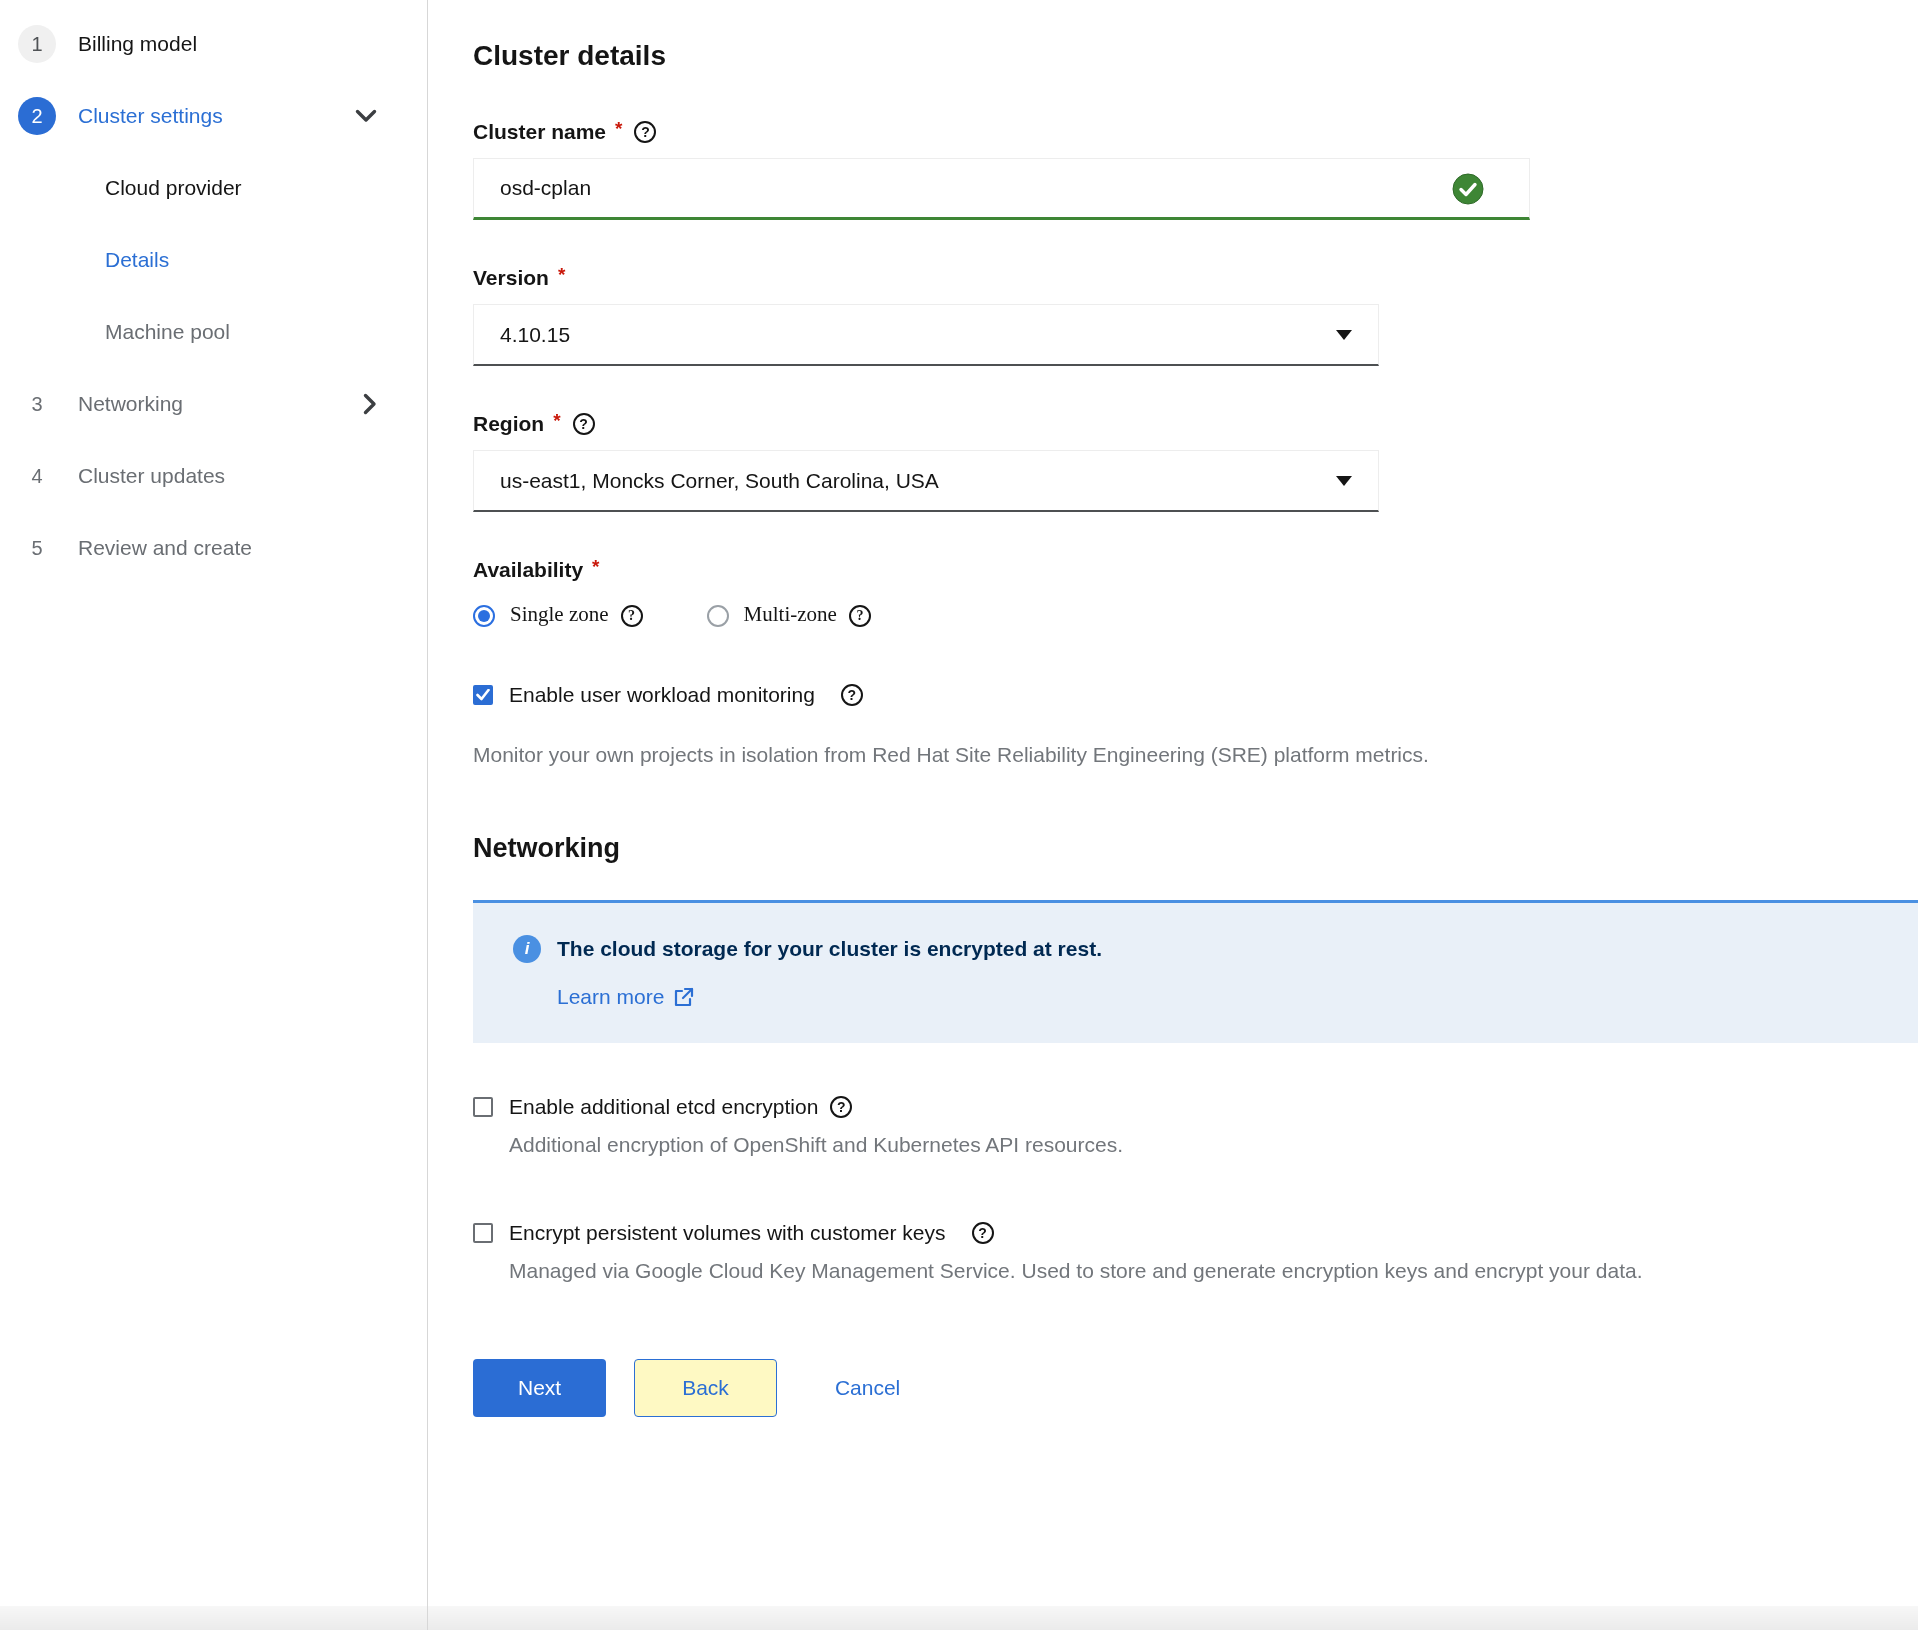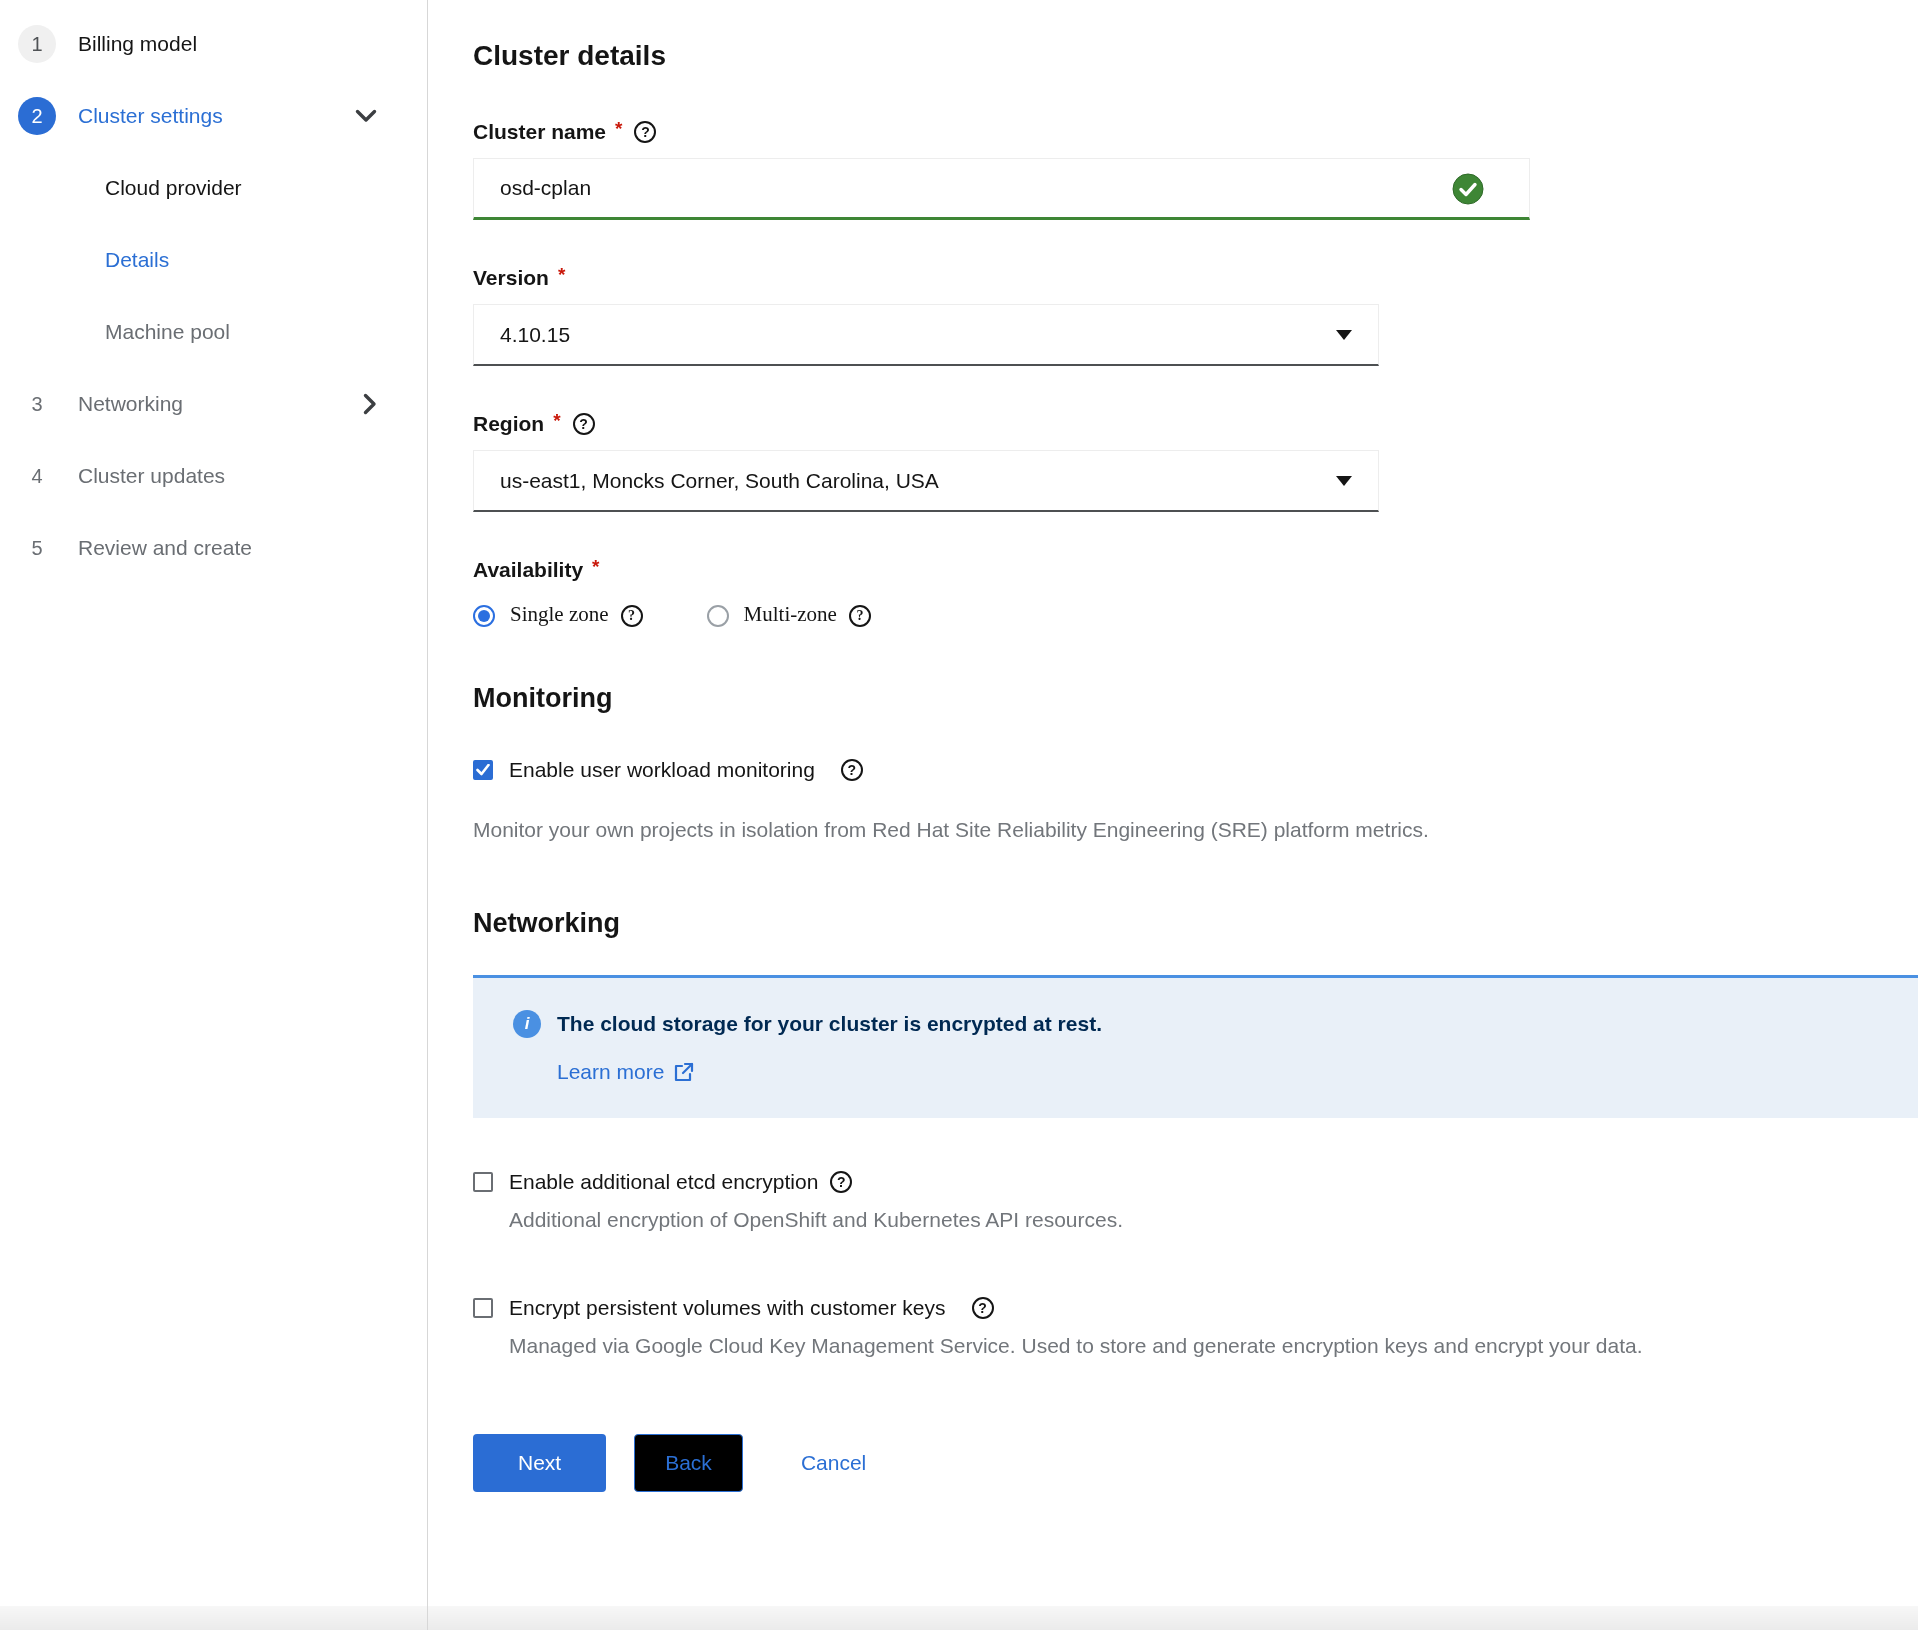--- a/index.html
+++ b/index.html
@@ -71,21 +71,21 @@
   .alert-title-row { display:flex; align-items:center; }
   .info-icon { width:28px; height:28px; border-radius:50%; background:#4a90e2; color:#fff; display:flex; align-items:center;
                justify-content:center; font-size:17px; font-weight:700; font-style:italic; margin-right:16px; flex-shrink:0; }
   .alert-title { font-size:21px; font-weight:700; color:#002952; }
   .alert-link { display:inline-flex; align-items:center; margin:22px 0 0 44px; color:#2b6fd4; font-size:21px; cursor:pointer; }
   .alert-link svg { margin-left:9px; }
 
   .btn-row { display:flex; align-items:center; margin-top:76px; }
   .btn { font-family:"Liberation Sans",sans-serif; font-size:21px; height:58px; border-radius:4px; cursor:pointer; }
   .btn.primary { background:#2b6dd4; color:#fff; border:none; padding:0 45px; }
-  .btn.secondary { background:#000000; color:#2b6fd4; border:1px solid #2b6fd4; padding:0 30px; margin-left:28px; }
+  .btn.secondary { background:#fef9c3; color:#2b6fd4; border:1px solid #2b6fd4; padding:0 47px; margin-left:28px; }
   .btn.link { background:none; border:none; color:#2b6fd4; margin-left:58px; padding:0; height:auto; }
 
   .footer-strip { position:absolute; left:0; bottom:0; width:1918px; height:24px;
                   background:linear-gradient(180deg, rgba(0,0,0,0.03), rgba(0,0,0,0.08)); z-index:3; }
 
   .mb-mon-desc { margin:36px 0 66px; }
   .mb-enc1-desc { margin:14px 0 0 36px; }
   .enc-gap { height:64px; }
 </style>
 </head>
@@ -183,21 +183,20 @@
         <span>Single zone</span>
         <span class="help-icon">?</span>
       </label>
       <label class="radio-opt">
         <span class="radio off"></span>
         <span>Multi-zone</span>
         <span class="help-icon">?</span>
       </label>
     </div>
 
-    <h2 class="section">Monitoring</h2>
     <div class="check-row">
       <span class="checkbox checked">
         <svg width="14" height="12" viewBox="0 0 14 12">
             <path d="M1.5 6l4 4 7-9" fill="none" stroke="#ffffff" stroke-width="2.6" stroke-linecap="round" stroke-linejoin="round"></path>
           </svg>
       </span>
       <span>Enable user workload monitoring</span>
       <span class="help-icon" style="margin-left:26px">?</span>
     </div>
     <div class="check-desc mb-mon-desc">Monitor your own projects in isolation from Red Hat Site Reliability Engineering (SRE) platform metrics.</div>

